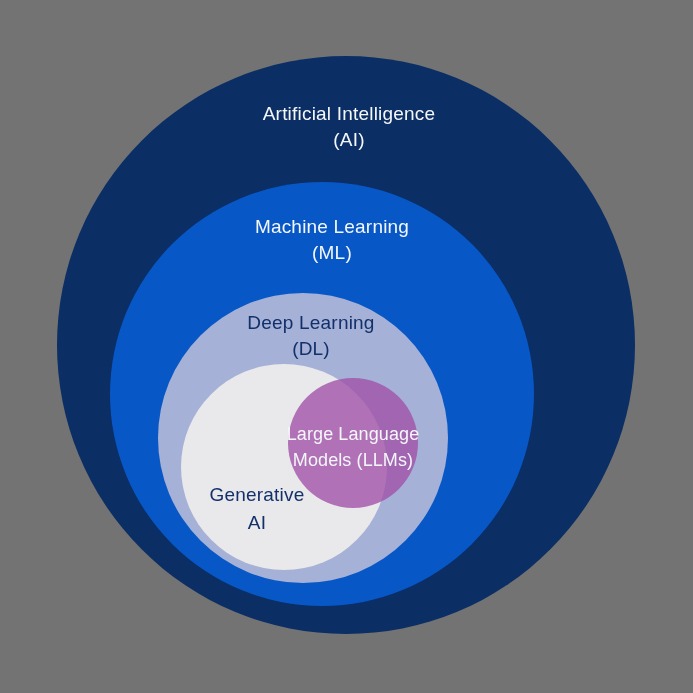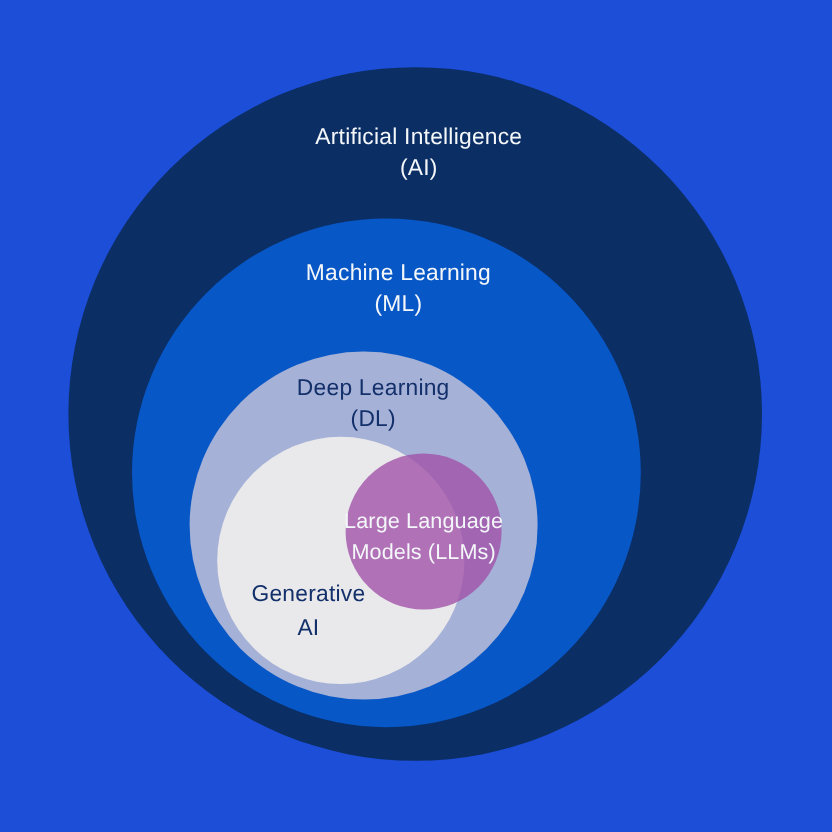--- a/index.html
+++ b/index.html
@@ -4,21 +4,21 @@
 <style>
   html, body {
     margin: 0;
     padding: 0;
     background: #ffffff;
   }
   .stage {
     position: relative;
     width: 693px;
     height: 693px;
-    background: #1d4ed8;
+    background: #737373;
     overflow: hidden;
     font-family: "Liberation Sans", sans-serif;
   }
   svg { display: block; }
   .lbl {
     font-family: "Liberation Sans", sans-serif;
     font-size: 19px;
     font-weight: 400;
     text-anchor: middle;
     letter-spacing: 0.2px;

